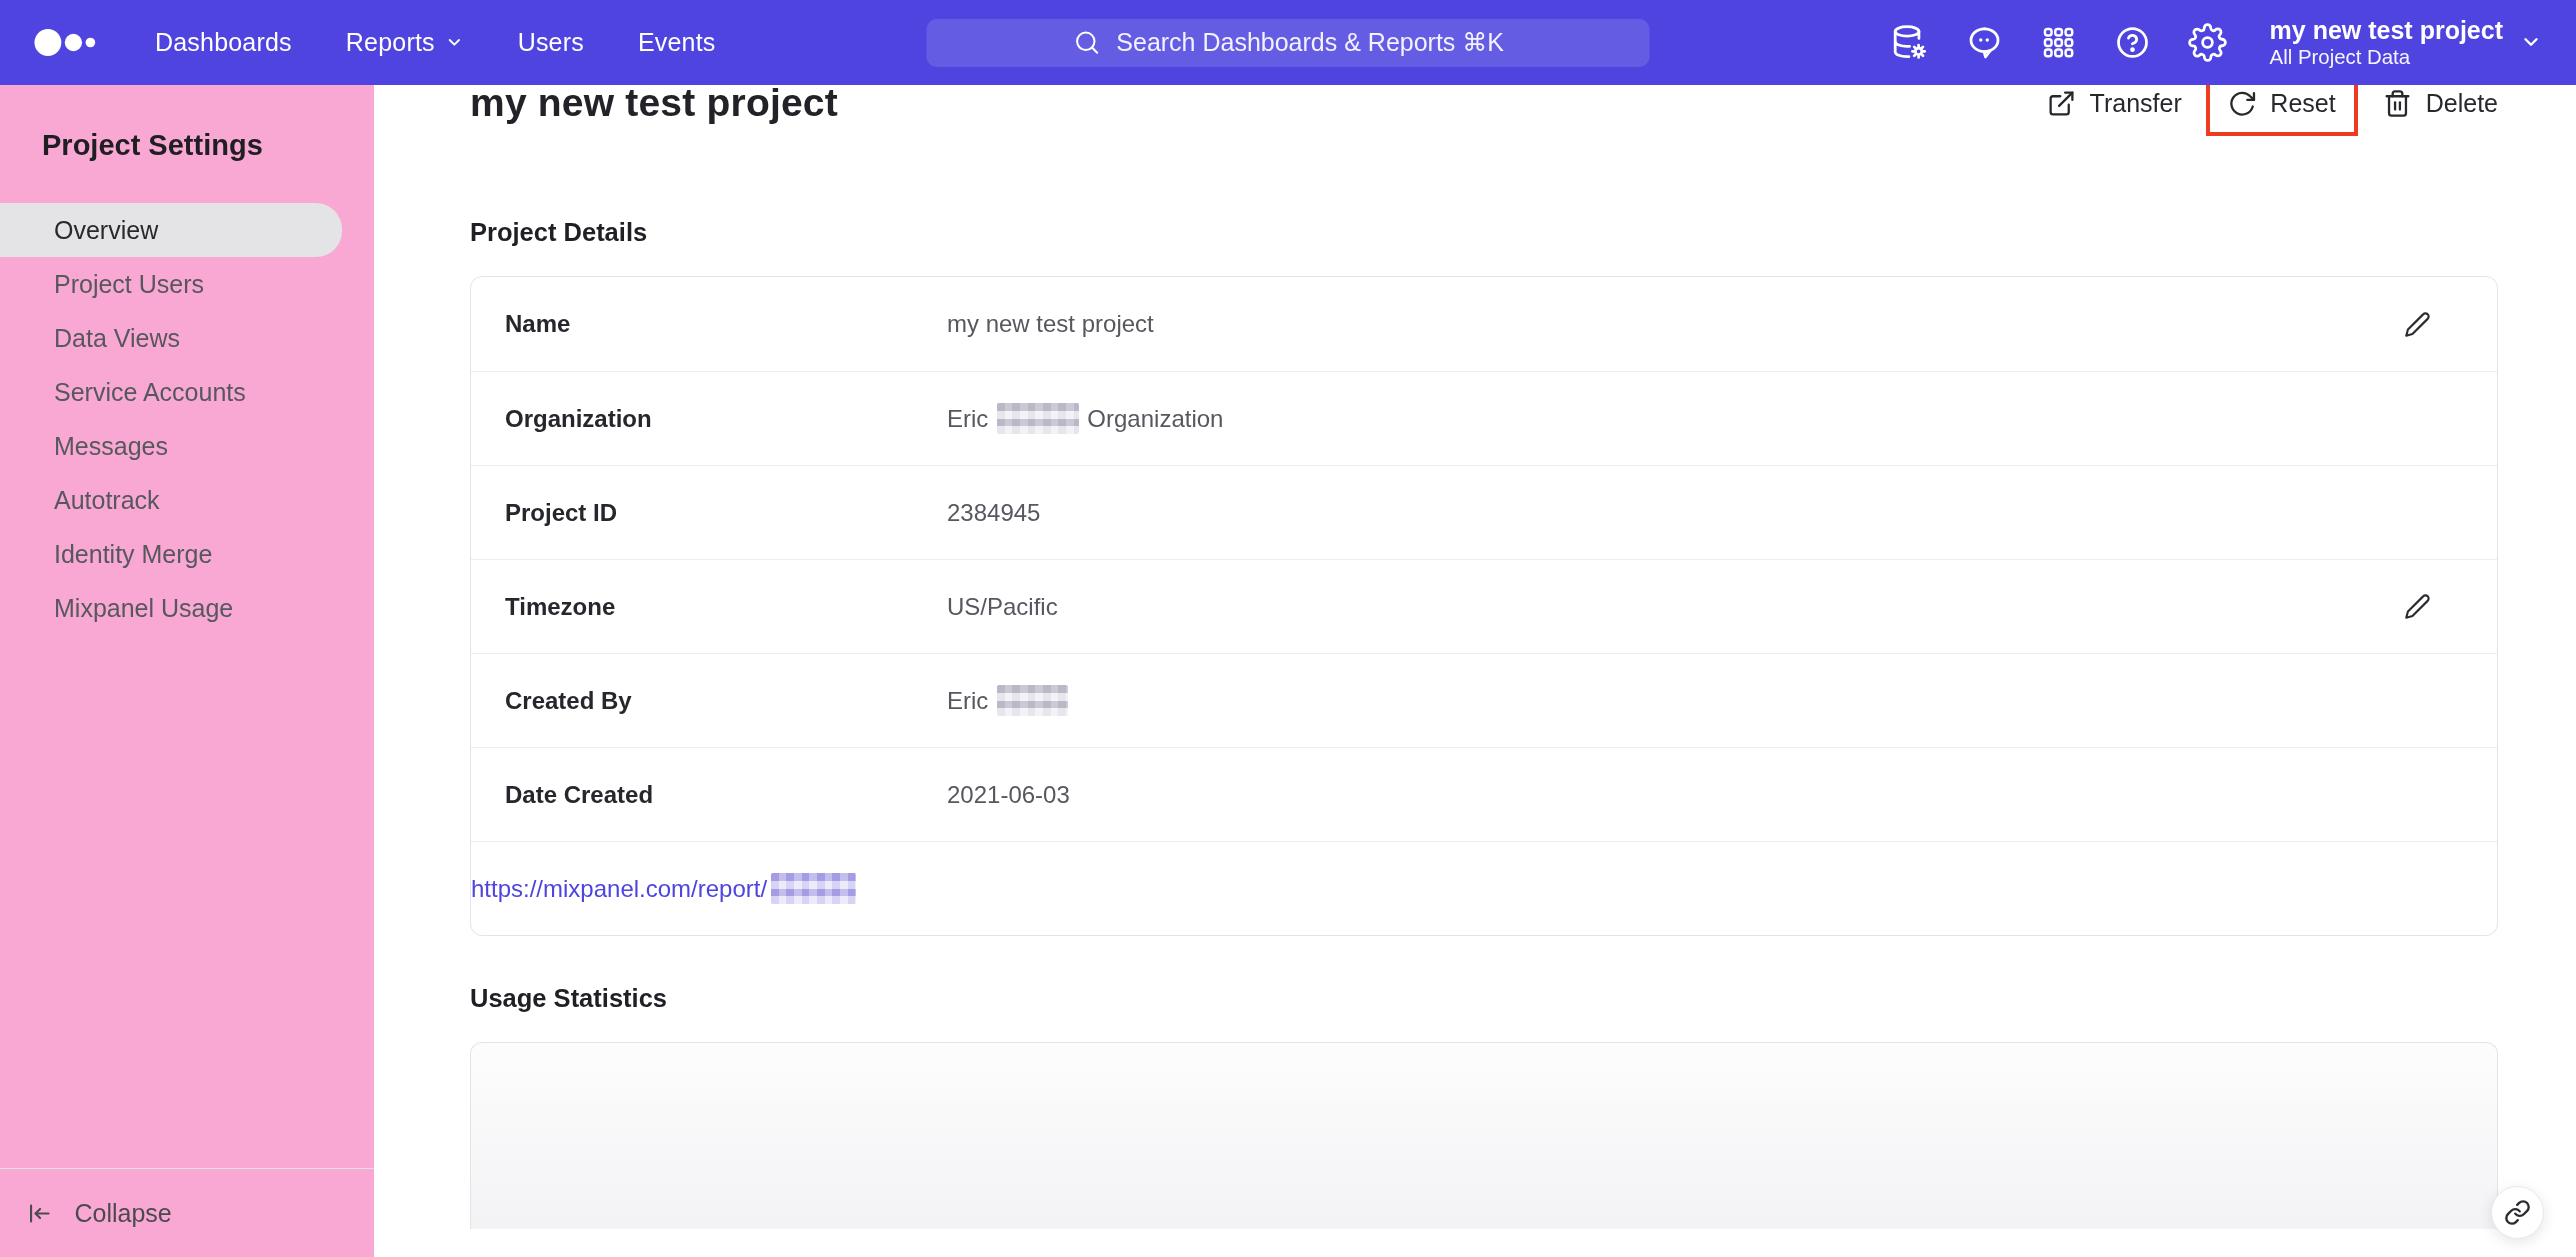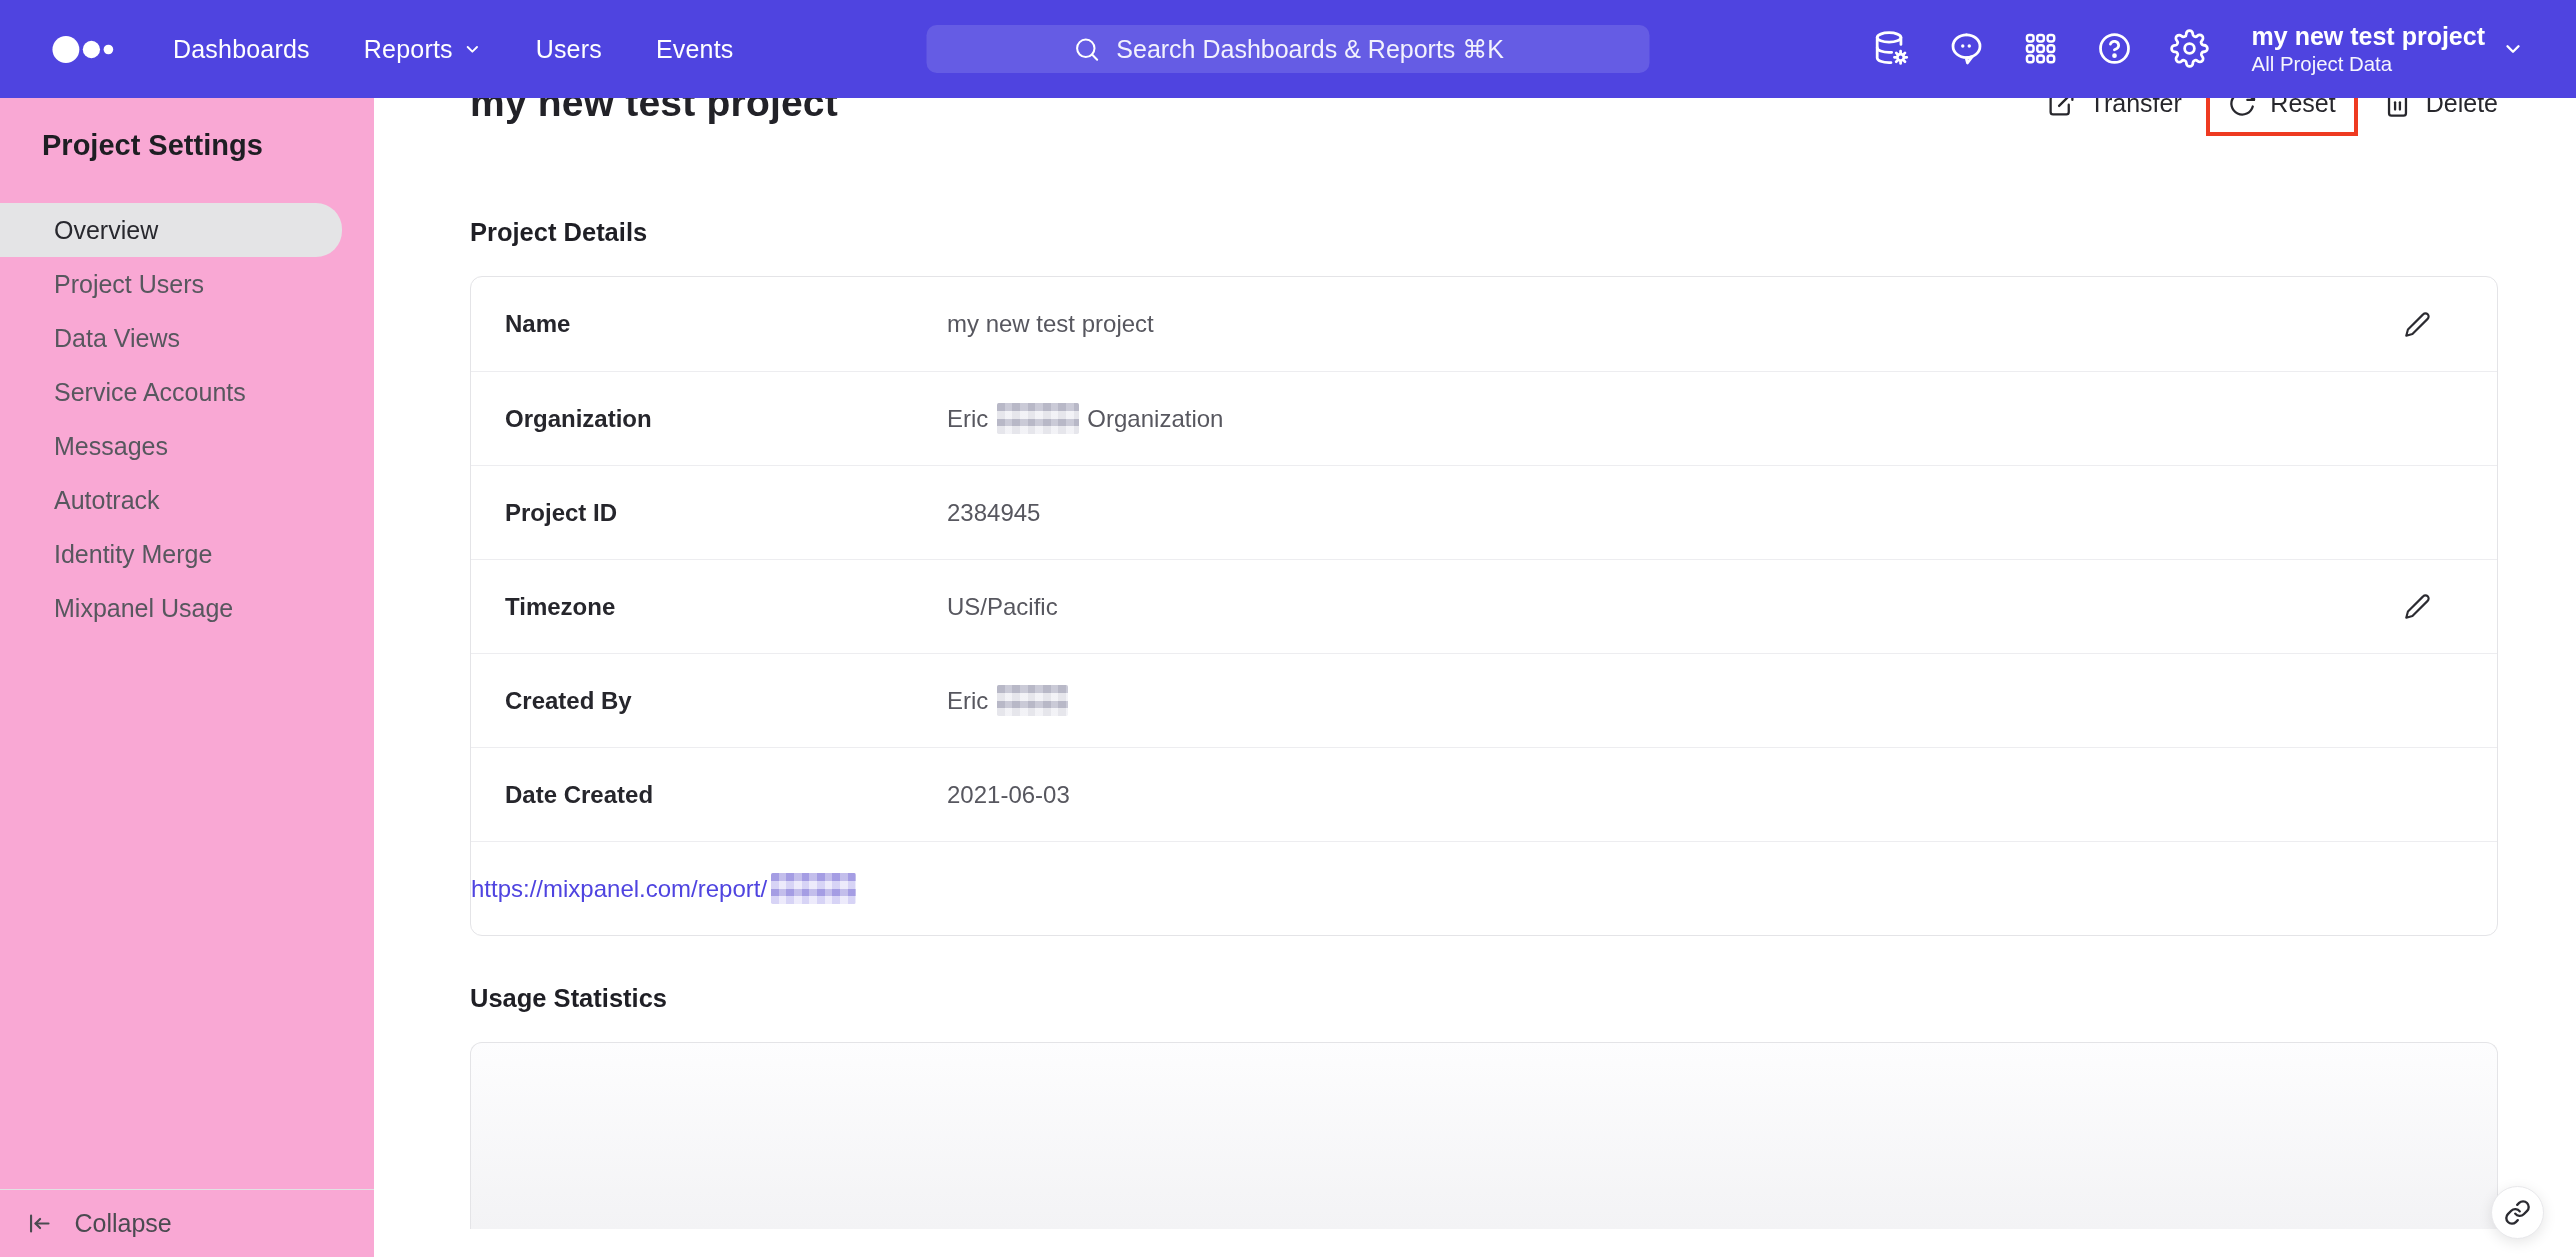--- a/index.html
+++ b/index.html
@@ -1,21 +1,21 @@
 <!DOCTYPE html>
 <html style="font-size:13.6px"><head>
 <meta charset="utf-8">
 <style>
   * { margin:0; padding:0; box-sizing:border-box; }
   html,body { width:2576px; height:1257px; overflow:hidden; background:#fff;
     font-family:"Liberation Sans","DejaVu Sans",sans-serif; }
 
   
-  .topnav { position:fixed; top:0; left:0; width:2576px; height:98px; background:#4f44e0;
-    display:flex; align-items:center; padding:0 52px; z-index:30; }
+  .topnav { position:fixed; top:0; left:0; width:2576px; height:85px; background:#4f44e0;
+    display:flex; align-items:center; padding:0 34px; z-index:30; }
   .brand { display:flex; align-items:center; margin-right:53px; cursor:pointer; }
   .nav-items { display:flex; align-items:center; gap:54px; }
   .nav-item { color:#fff; font-size:25px; font-weight:500; letter-spacing:0.2px;
     display:flex; align-items:center; gap:10.2px; cursor:pointer; white-space:nowrap; }
   .searchbar { position:absolute; left:50%; top:50%; transform:translate(-50%,-50%);
     width:723px; height:48px; background:rgba(255,255,255,.13); border-radius:10.2px;
     display:flex; align-items:center; justify-content:center; gap:15.3px;
     color:rgba(255,255,255,.92); font-size:25px; cursor:text; }
   .nav-right { margin-left:auto; display:flex; align-items:center; gap:36px; }
   .nav-icon-btn { display:flex; align-items:center; justify-content:center; cursor:pointer; }
@@ -24,21 +24,21 @@
   .ps-name { font-size:25px; font-weight:700; }
   .ps-scope { font-size:20.4px; font-weight:400; opacity:.95; }
 
   
   .sidebar { position:fixed; top:85px; left:0; bottom:0; width:374px; background:#f9a8d4; z-index:20; }
   .sb-title { font-size:29px; font-weight:700; color:#1e1e23; margin:44px 0 41px 42px; }
   .sb-item { height:54px; display:flex; align-items:center; padding-left:54px;
     font-size:25px; color:#57575e; cursor:pointer; white-space:nowrap; }
   .sb-item.active { background:#e4e4e6; width:342px; border-radius:0 26px 26px 0;
     color:#28282e; font-weight:500; }
-  .sb-footer { position:absolute; left:0; right:0; bottom:0; height:68px;
+  .sb-footer { position:absolute; left:0; right:0; bottom:0; height:89px;
     border-top:0.8px solid #e2e2e4; display:flex; align-items:center; gap:22px;
     padding-left:25.5px; font-size:25px; color:#4a4a50; cursor:pointer; }
 
   
   .main { margin-left:374px; padding:70px 78px 0 96px; }
   .page-header { display:flex; align-items:center; justify-content:space-between; }
   .page-title { font-size:39px; font-weight:700; color:#222228; letter-spacing:0.2px; }
   .actions { display:flex; align-items:center; }
   .action-btn { display:flex; align-items:center; gap:13.6px; background:none; border:none;
     font-family:inherit; font-size:25px; font-weight:500; color:#27272d; cursor:pointer; padding:0; }

